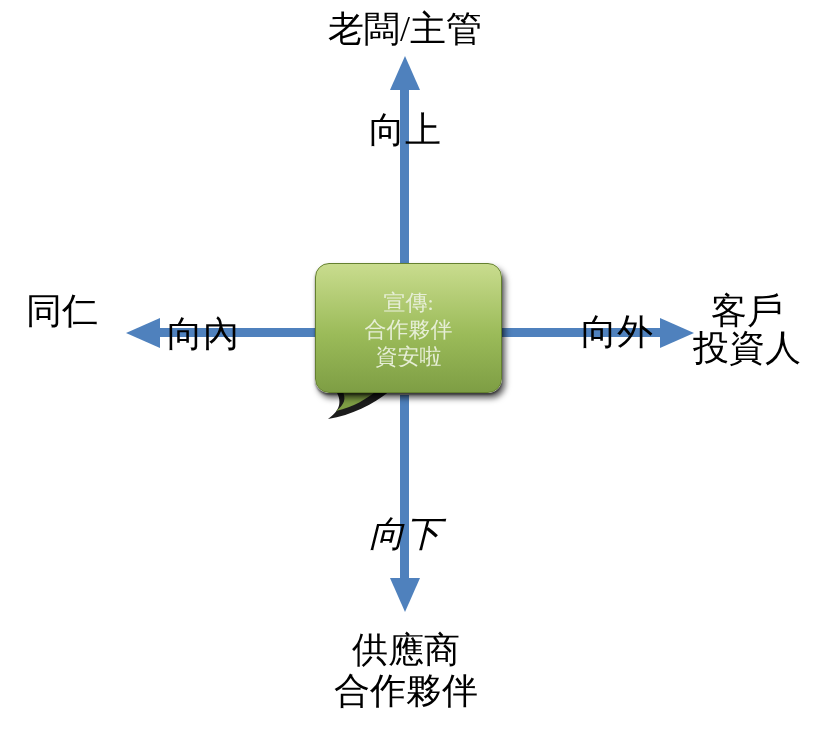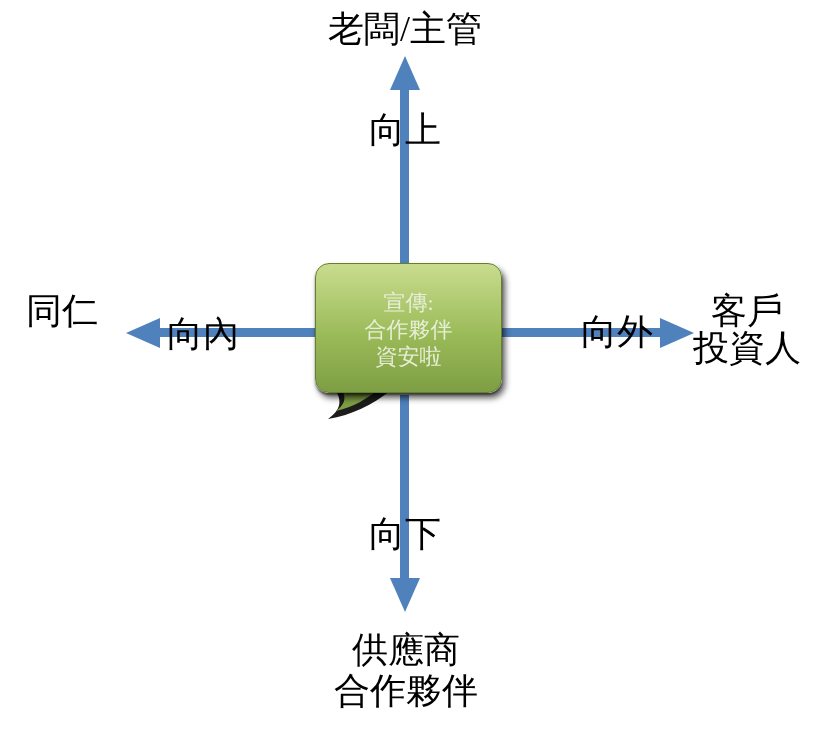--- a/index.html
+++ b/index.html
@@ -25,21 +25,21 @@
     transform: translateX(-50%);
     white-space: nowrap;
     z-index: 3;
   }
   .label div { white-space: nowrap; }
   .label-top    { left: 405px; top: 10px; }
   .label-left   { left: 62px;  top: 293px; line-height: 37px; }
   .label-right  { left: 747px; top: 293px; line-height: 37px; }
   .label-bottom { left: 406px; top: 630px; line-height: 41px; }
   .dir-up    { left: 405px; top: 111px; }
-  .dir-down  { left: 405px; top: 515px; }
+  .dir-down  { left: 405px; top: 515px; font-style: italic; }
   .dir-left  { left: 203px; top: 315px; }
   .dir-right { left: 617px; top: 313px; text-align: right; }
   
   .shaft-v {
     position: absolute;
     width: 9px;
     background: var(--arrow, #4F81BD);
     z-index: 2;
   }
   .shaft-h {

